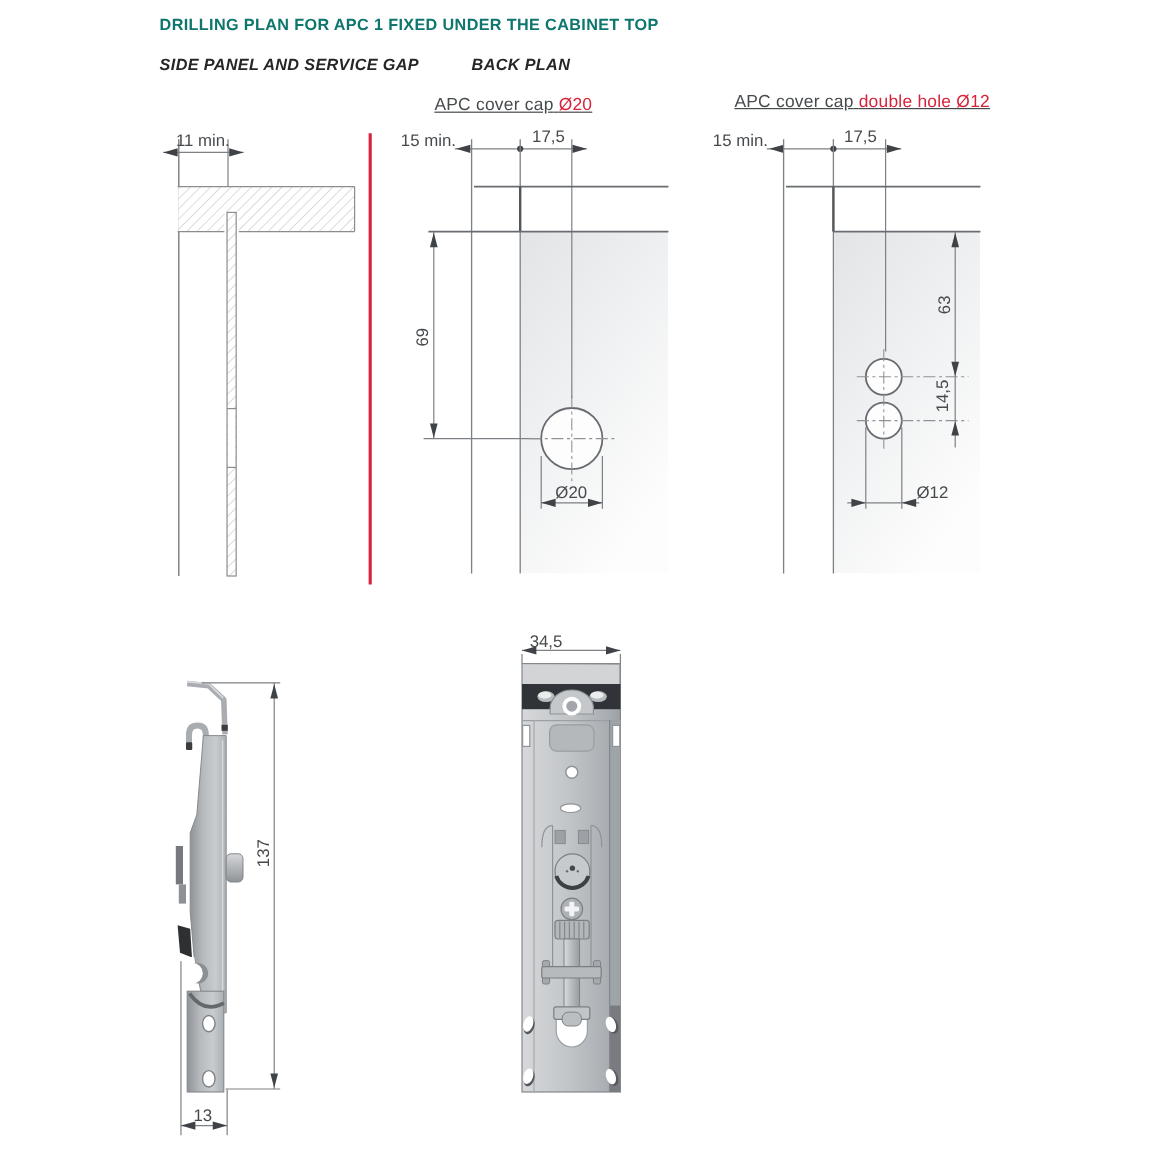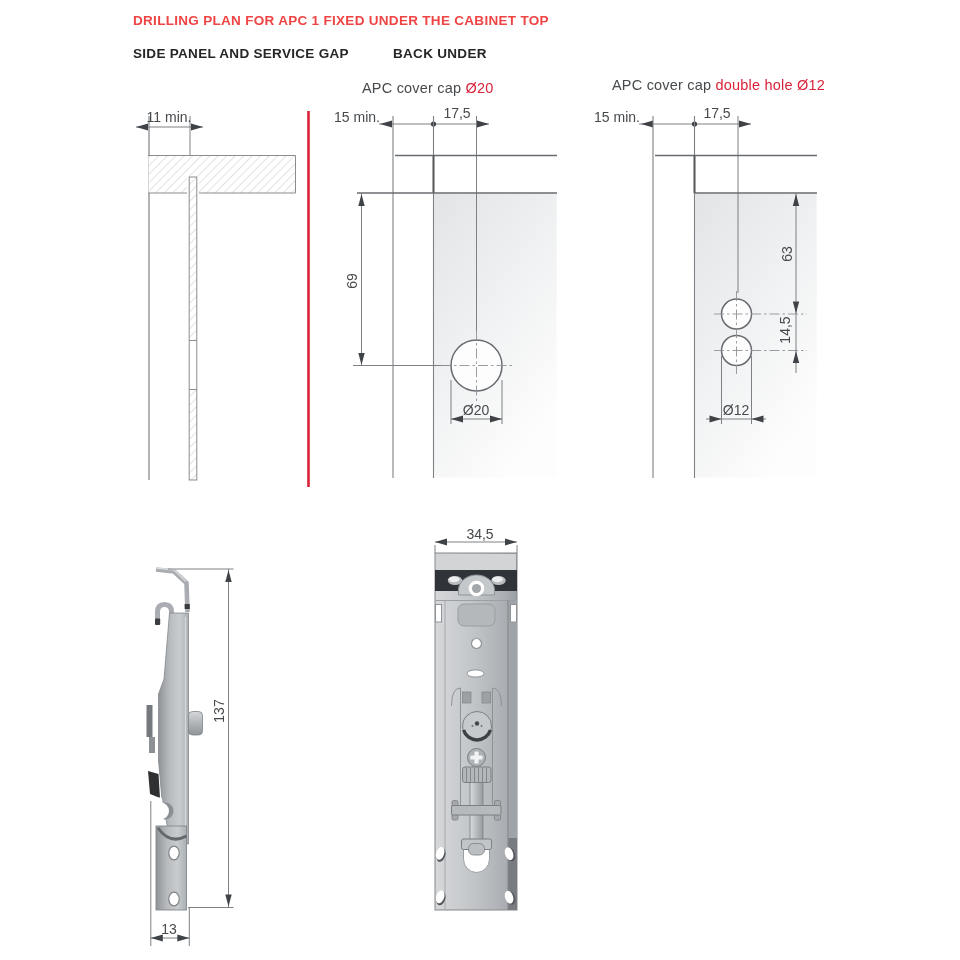--- a/index.html
+++ b/index.html
@@ -1,21 +1,21 @@
 <!DOCTYPE html>
 <html><head>
 <meta charset="utf-8">
 <style>
   html,body{margin:0;padding:0;background:#ffffff;}
   .canvas{position:relative;width:960px;height:960px;background:#ffffff;overflow:hidden;
           font-family:"Liberation Sans", sans-serif;}
   .layer{position:absolute;left:0;top:0;}
-  .t-title{position:absolute;font-size:13.5px;font-weight:bold;letter-spacing:.3px;color:#ef4444;white-space:nowrap;}
-  .t-head{position:absolute;font-size:13.5px;font-weight:bold;letter-spacing:.3px;color:#262626;white-space:nowrap;}
-  .cap-label{position:absolute;font-size:14.5px;color:#474a4d;white-space:nowrap;letter-spacing:.2px;}
+  .t-title{position:absolute;font-size:13.5px;font-weight:bold;letter-spacing:.3px;color:#0f766e;white-space:nowrap;}
+  .t-head{position:absolute;font-size:13.5px;font-weight:bold;letter-spacing:.3px;color:#262626;white-space:nowrap;font-style:italic;}
+  .cap-label{position:absolute;font-size:14.5px;color:#474a4d;white-space:nowrap;letter-spacing:.2px;text-decoration:underline;}
   .cap-label .hl{color:#d92239;}
   .dim{position:absolute;font-size:14px;color:#474a4d;white-space:nowrap;transform:translate(-50%,-50%);}
   .dim.rot{transform:translate(-50%,-50%) rotate(-90deg);}
 </style>
 </head>
 <body>
 
 <div class="canvas">
 
   <svg class="layer" width="960" height="960" viewBox="0 0 960 960">
@@ -264,21 +264,21 @@
       </g>
       <g transform="rotate(-18 509.7 897.5)">
         <ellipse cx="510.5" cy="898.3" rx="4.3" ry="7" fill="#55585c"></ellipse>
         <ellipse cx="509.2" cy="897" rx="4" ry="6.6" fill="#ffffff"></ellipse>
       </g>
     </g>
   </svg>
 
   <div class="t-title" style="left:133px;top:13px">DRILLING PLAN FOR APC 1 FIXED UNDER THE CABINET TOP</div>
   <div class="t-head" style="left:133px;top:46px">SIDE PANEL AND SERVICE GAP</div>
-  <div class="t-head" style="left:393px;top:46px">BACK UNDER</div>
+  <div class="t-head" style="left:393px;top:46px">BACK PLAN</div>
 
   <div class="cap-label" style="left:362px;top:80px">
     <span>APC cover cap</span>
     <span class="hl">Ø20</span>
   </div>
   <div class="cap-label" style="left:612px;top:77px">
     <span>APC cover cap</span>
     <span class="hl">double hole Ø12</span>
   </div>
 
@@ -286,19 +286,19 @@
 
   <div class="dim" style="left:357px;top:117px">15 min.</div>
   <div class="dim" style="left:457px;top:113px">17,5</div>
   <div class="dim rot" style="left:352px;top:281px">69</div>
   <div class="dim" style="left:476px;top:410px">Ø20</div>
 
   <div class="dim" style="left:617px;top:117px">15 min.</div>
   <div class="dim" style="left:717px;top:113px">17,5</div>
   <div class="dim rot" style="left:787px;top:254px">63</div>
   <div class="dim rot" style="left:785px;top:330px">14,5</div>
-  <div class="dim" style="left:736px;top:410px">Ø12</div>
+  <div class="dim" style="left:777px;top:410px">Ø12</div>
 
   <div class="dim rot" style="left:219px;top:711px">137</div>
   <div class="dim" style="left:169px;top:929px">13</div>
-  <div class="dim" style="left:480px;top:534px">34,5</div>
+  <div class="dim" style="left:455px;top:534px">34,5</div>
 
 </div>
 
 </body></html>

